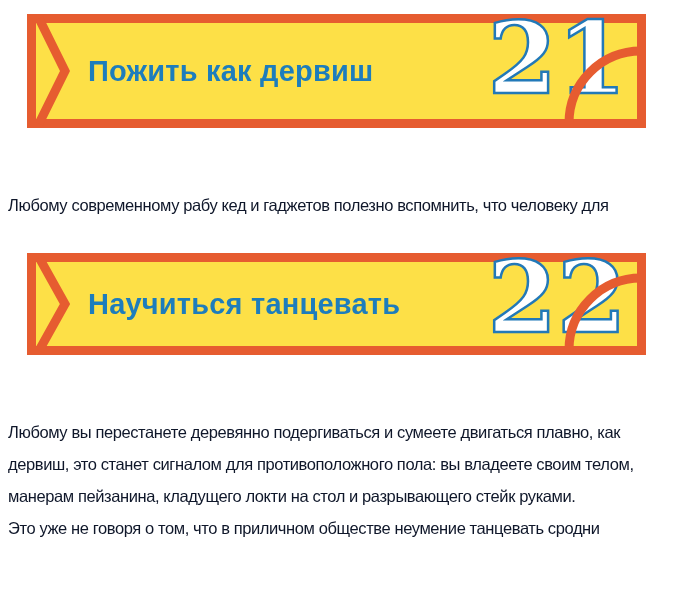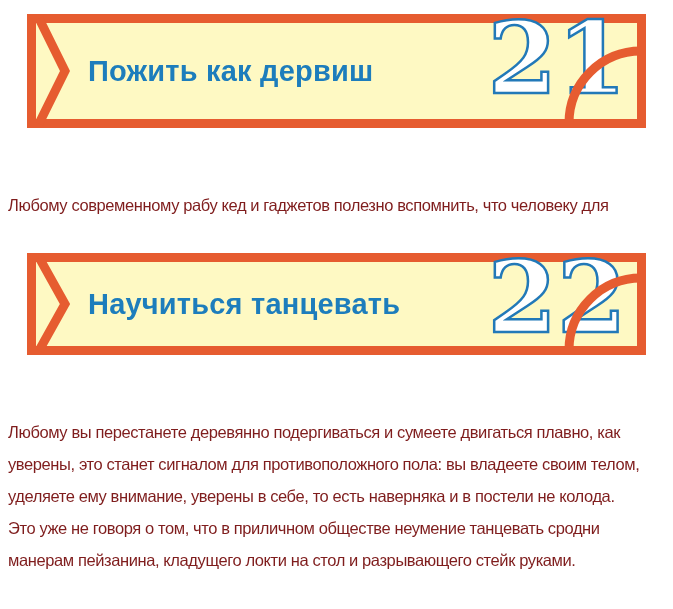--- a/index.html
+++ b/index.html
@@ -16,21 +16,21 @@
     width: 673px;
     height: 609px;
   }
   
   .banner {
     position: relative;
     box-sizing: border-box;
     margin-left: 27px;
     width: 619px;
     border: 9px solid #e65c30;
-    background: #fef9c3;
+    background: #fde047;
     display: flex;
     align-items: center;
   }
   .banner-1 { margin-top: 14px; height: 114px; }
   .banner-2 { margin-top: 32px; height: 102px; }
   .chevron {
     position: absolute;
     left: 0;
     top: -9px;
     width: 34px;
@@ -73,21 +73,21 @@
     pointer-events: none;
   }
   .corner-arc path {
     fill: none;
     stroke: #e65c30;
     stroke-width: 9;
   }
   
   .para {
     margin: 61px 10px 0 8px;
-    color: #7f1d1d;
+    color: #0f172a;
     font-size: 16.5px;
     letter-spacing: -0.4px;
   }
   .para .line {
     display: block;
     height: 32px;
     line-height: 32px;
     white-space: nowrap;
   }
 </style>
@@ -124,20 +124,19 @@
       <svg class="big-number" viewBox="0 0 140 92" width="140" height="92">
         <text x="70" y="78" text-anchor="middle">22</text>
       </svg>
       <svg class="corner-arc" viewBox="0 0 80 80" width="80" height="80">
         <path d="M 80 8 A 72 72 0 0 0 8 80"></path>
       </svg>
     </div>
 
     <p class="para">
       <span class="line">Любому вы перестанете деревянно подергиваться и сумеете двигаться плавно, как</span>
-      <span class="line">уверены, это станет сигналом для противоположного пола: вы владеете своим телом,</span>
-      <span class="line">уделяете ему внимание, уверены в себе, то есть наверняка и в постели не колода.</span>
+      <span class="line">дервиш, это станет сигналом для противоположного пола: вы владеете своим телом,</span>
+      <span class="line">манерам пейзанина, кладущего локти на стол и разрывающего стейк руками.</span>
       <span class="line">Это уже не говоря о том, что в приличном обществе неумение танцевать сродни</span>
-      <span class="line">манерам пейзанина, кладущего локти на стол и разрывающего стейк руками.</span>
     </p>
   </section>
 
 </div>
 
 </body></html>

